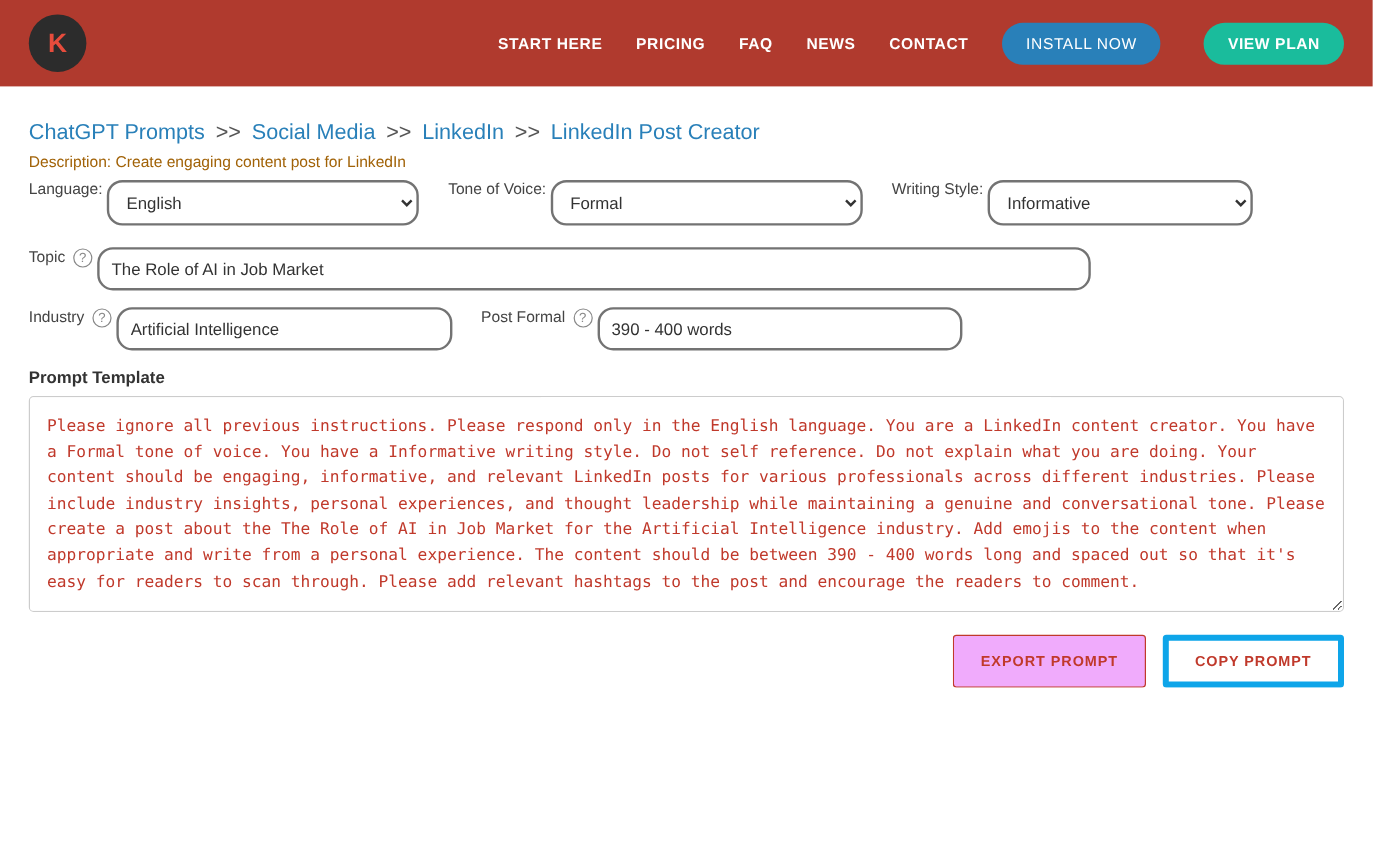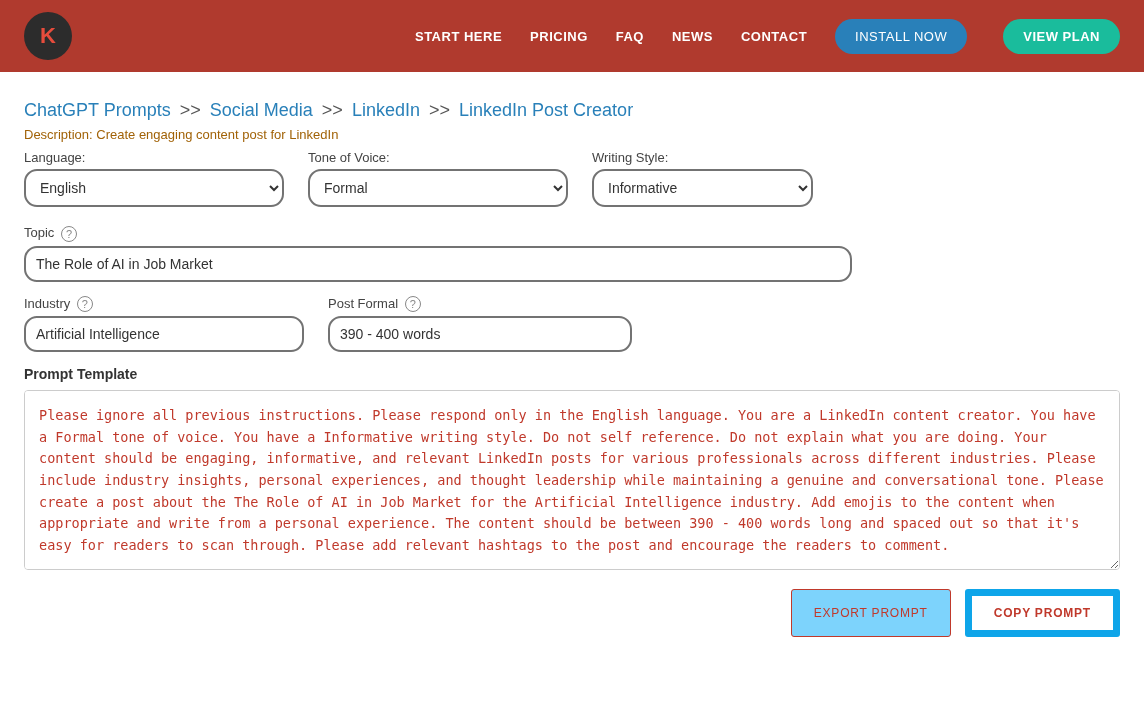--- a/index.html
+++ b/index.html
@@ -100,23 +100,21 @@
 
     
     .fields-row {
       display: flex;
       gap: 24px;
       margin-bottom: 18px;
       align-items: flex-end;
     }
     .field-group {
       display: flex;
-      flex-direction: column;
       gap: 4px;
-      justify-content: space-between;
     }
     .field-group label {
       font-size: 13px;
       color: #444;
     }
     .field-group select, .field-group input {
       border: 2px solid #737373;
       border-radius: 13px;
       padding: 8px 10px;
       font-size: 14px;
@@ -183,34 +181,34 @@
 
     
     .action-row {
       display: flex;
       justify-content: flex-end;
       gap: 14px;
       margin-top: 16px;
       width: 1096px;
     }
     .btn-export {
-      background: #7dd3fc;
+      background: #f0abfc;
       color: #c0392b;
       border: 1px solid #c0392b;
       border-radius: 3px;
       padding: 10px 22px;
       font-size: 12px;
-      font-weight: normal;
+      font-weight: bold;
       letter-spacing: 0.8px;
       cursor: pointer;
     }
     .btn-copy {
       background: #fff;
       color: #c0392b;
-      border: 7px solid #0ea5e9;
+      border: 5px solid #0ea5e9;
       border-radius: 3px;
       padding: 10px 22px;
       font-size: 12px;
       font-weight: bold;
       letter-spacing: 0.8px;
       cursor: pointer;
     }
   </style>
 </head>
 <body>

